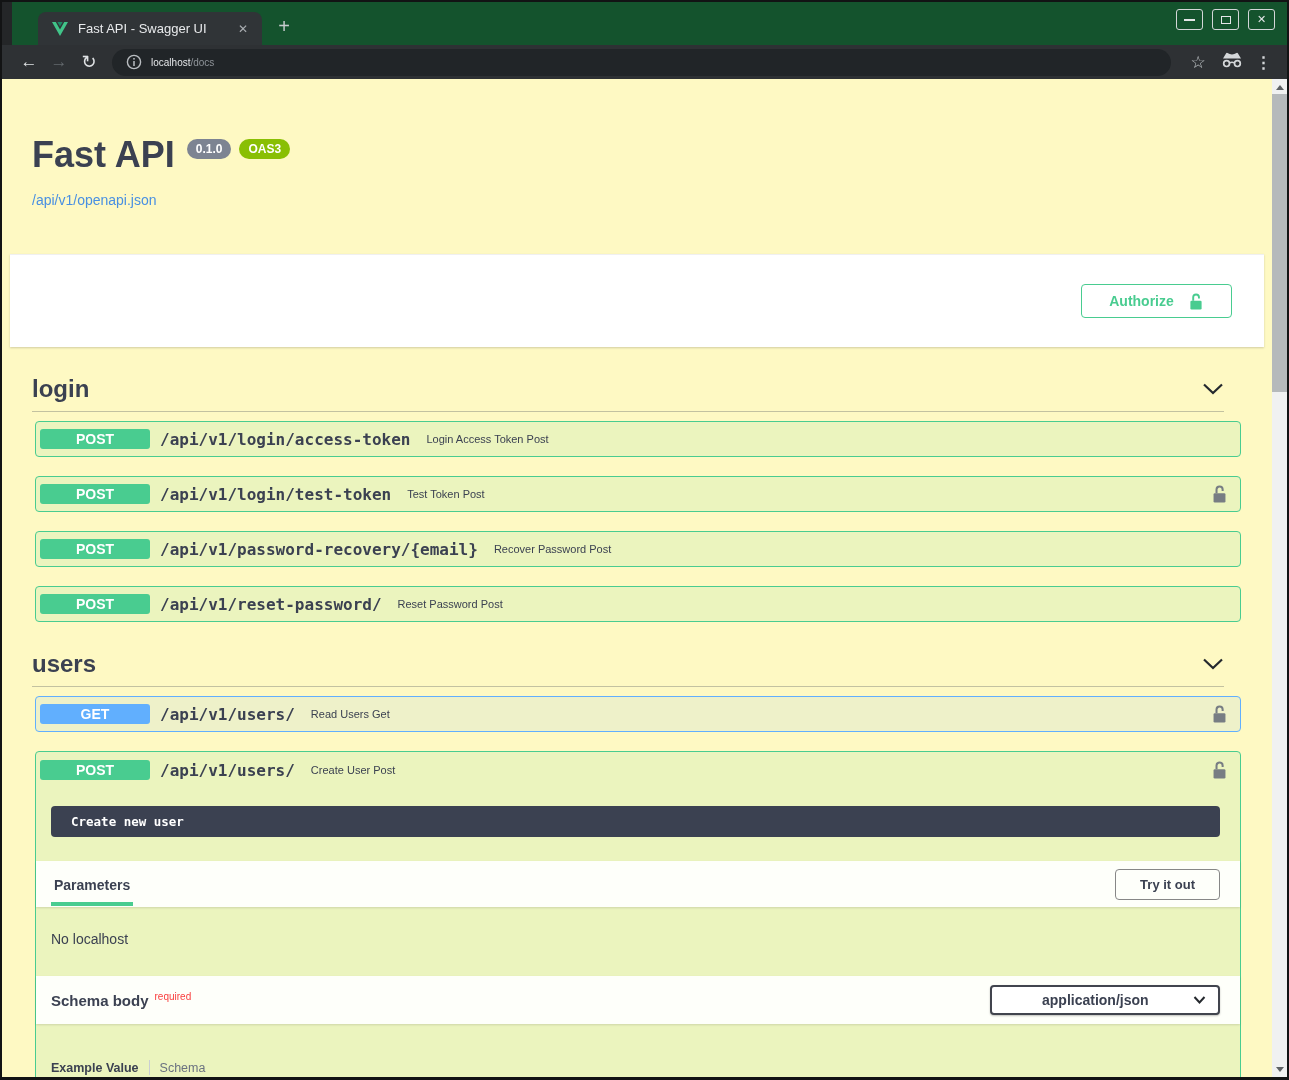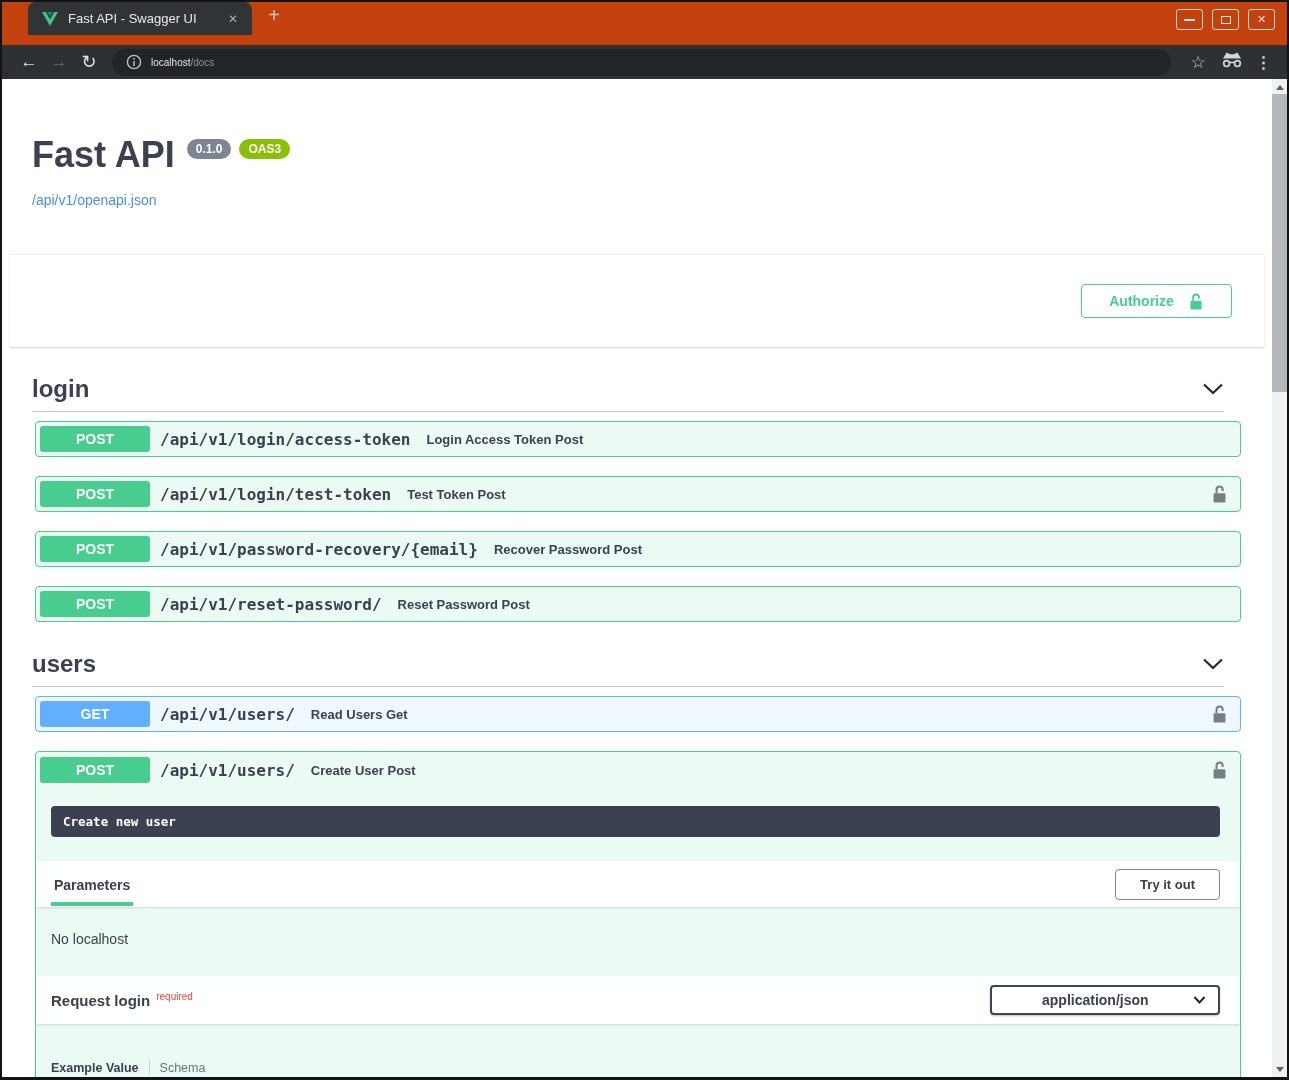--- a/index.html
+++ b/index.html
@@ -2,21 +2,21 @@
 <html><head>
 <meta charset="utf-8">
 <style>
   * { margin:0; padding:0; box-sizing:border-box; }
   html,body { width:1289px; height:1080px; overflow:hidden; background:#000;
               font-family:"Liberation Sans", sans-serif; }
   .window { width:1289px; height:1080px; border:2px solid #121314; border-bottom-width:3px;
             display:flex; flex-direction:column; background:#242628; }
 
   
-  .tabstrip { height:43px; background:#c2410c; display:flex; align-items:flex-start; position:relative; flex:none; }
+  .tabstrip { height:43px; background:#14532d; display:flex; align-items:flex-end; position:relative; flex:none;margin-left:10px; }
   .tab { width:224px; height:33px; margin-left:26px; background:#303437;
          border-radius:8px 8px 0 0; display:flex; align-items:center; padding:0 10px 0 14px; }
   .tab-title { color:#e8eaec; font-size:13px; margin-left:10px; flex:1; white-space:nowrap; overflow:hidden; }
   .tab-close { color:#a9adb1; font-size:12px; width:18px; height:18px; line-height:18px; text-align:center; border-radius:50%; }
   .newtab { color:#c7cacd; font-size:20px; font-weight:400; width:28px; height:28px; line-height:26px;
             text-align:center; margin:0 0 4px 8px; border-radius:50%; }
   .win-controls { position:absolute; right:12px; top:7px; display:flex; gap:9px; }
   .win-btn { width:27px; height:21px; border:1px solid #d3d6d8; border-radius:3px; color:#e4e6e8;
              display:flex; align-items:center; justify-content:center; font-size:11px; }
   .glyph-min { display:block; width:11px; border-top:2px solid #e4e6e8; }
@@ -32,21 +32,21 @@
   .url-text { font-size:10px; margin-left:9px; }
   .url-host { color:#e4e6e8; }
   .url-path { color:#8e9398; }
   .tool-right { display:flex; align-items:center; gap:4px; }
   .star-icon { font-size:17px; color:#c4c8cb; width:30px; text-align:center; }
   .menu-icon { font-size:16px; font-weight:bold; color:#d4d7d9; width:26px; text-align:center; letter-spacing:1px; }
   .incog { width:30px; text-align:center; }
 
   
   .content-row { flex:1; display:flex; min-height:0; }
-  .page { flex:1; background:#ffffff; overflow:hidden; color:#3b4151; }
+  .page { flex:1; background:#fef9c3; overflow:hidden; color:#3b4151; }
   .scrollbar { width:15px; background:#f0f1f1; position:relative; flex:none; }
   .sb-arrow { position:absolute; left:0; width:15px; height:14px; display:flex; align-items:center; justify-content:center; }
   .sb-arrow.up { top:1px; } .sb-arrow.down { bottom:1px; }
   .tri-up { width:0; height:0; border-left:4px solid transparent; border-right:4px solid transparent; border-bottom:5px solid #5d6164; }
   .tri-down { width:0; height:0; border-left:4px solid transparent; border-right:4px solid transparent; border-top:5px solid #5d6164; }
   .sb-thumb { position:absolute; top:15px; left:0; width:15px; height:298px; background:#b5b9bb; }
 
   
   .info { margin:55px 30px 0 30px; }
   .api-title { font-size:36px; font-weight:bold; color:#3b4151; display:flex; align-items:flex-start; }
@@ -65,32 +65,32 @@
 
   .sec-head { margin:28px 48px 0 30px; display:flex; align-items:center; justify-content:space-between;
               padding-bottom:8px; border-bottom:1px solid rgba(59,65,81,0.3); }
   .sec-title { font-size:24px; font-weight:bold; color:#3b4151; }
   .sec-head + .oprow, .sec-head + .opblock { margin-top:9px; }
 
   .oprow { margin:0 31px 19px 33px; height:36px; border-radius:4px; border:1px solid;
            display:flex; align-items:center; padding:0 12px 0 4px; }
   .oprow.post, .opblock { background:rgba(73,204,144,0.1); border-color:#49cc90; }
   .oprow.get  { background:rgba(97,175,254,0.1); border-color:#61affe; }
-  .method-badge { width:110px; height:26px; border-radius:3px; color:#fff; font-size:14px; font-weight:bold;
+  .method-badge { width:110px; height:20px; border-radius:3px; color:#fff; font-size:14px; font-weight:bold;
                   display:flex; align-items:center; justify-content:center; }
   .method-badge.post { background:#49cc90; }
   .method-badge.get  { background:#61affe; }
   .op-path { font-family:"DejaVu Sans Mono", monospace; font-weight:bold; font-size:16px; color:#3b4151; margin-left:10px; }
-  .op-summary { font-size:13px; color:#3b4151; margin-left:16px;font-weight:bold; }
+  .op-summary { font-size:11px; color:#3b4151; margin-left:16px; }
   .lock { margin-left:auto; display:flex; }
 
   .opblock { margin:0 31px 0 33px; border:1px solid #49cc90; border-radius:4px; padding-bottom:90px; }
   .opblock .oprow { margin:0; border:none; background:transparent; }
   .op-desc-bar { margin:18px 20px 0 15px; height:31px; background:#3b4151; border-radius:4px;
-                 display:flex; align-items:center; padding-left:12px;
+                 display:flex; align-items:center; padding-left:20px;
                  color:#fff; font-family:"DejaVu Sans Mono", monospace; font-size:12.5px; font-weight:bold; }
   .sec-bar { margin-top:24px; min-height:46px; background:rgba(255,255,255,0.92);
              box-shadow:0 1px 2px rgba(0,0,0,0.12);
              display:flex; align-items:center; justify-content:space-between; padding:0 20px 0 15px; }
   .param-tab { font-size:14px; font-weight:bold; color:#3b4151; border-bottom:4px solid #49cc90;
                padding:14px 3px 9px 3px; }
   .tryout-btn { border:1.5px solid #878787; border-radius:4px; background:transparent; color:#3b4151;
                 font-size:13px; font-weight:bold; padding:7px 24px; cursor:pointer;
                 font-family:"Liberation Sans", sans-serif; }
   .no-params { margin:24px 0 0 15px; font-size:14px; color:#3b4151; }
@@ -255,21 +255,21 @@
         <div class="op-desc-bar">Create new user</div>
 
         <div class="sec-bar">
           <span class="param-tab">Parameters</span>
           <button class="tryout-btn">Try it out</button>
         </div>
 
         <div class="no-params">No localhost</div>
 
         <div class="sec-bar reqbody-bar">
-          <span class="reqbody-label"><span>Request login</span><span class="required-sup">required</span></span>
+          <span class="reqbody-label"><span>Schema body</span><span class="required-sup">required</span></span>
           <div class="media-select">
             <span>application/json</span>
             <svg width="13" height="8" viewBox="0 0 13 8">
               <polyline points="1.5,1 6.5,6.5 11.5,1" fill="none" stroke="#25292e" stroke-width="2"></polyline>
             </svg>
           </div>
         </div>
 
         <div class="model-tabs">
           <span class="tab-example">Example Value</span>

